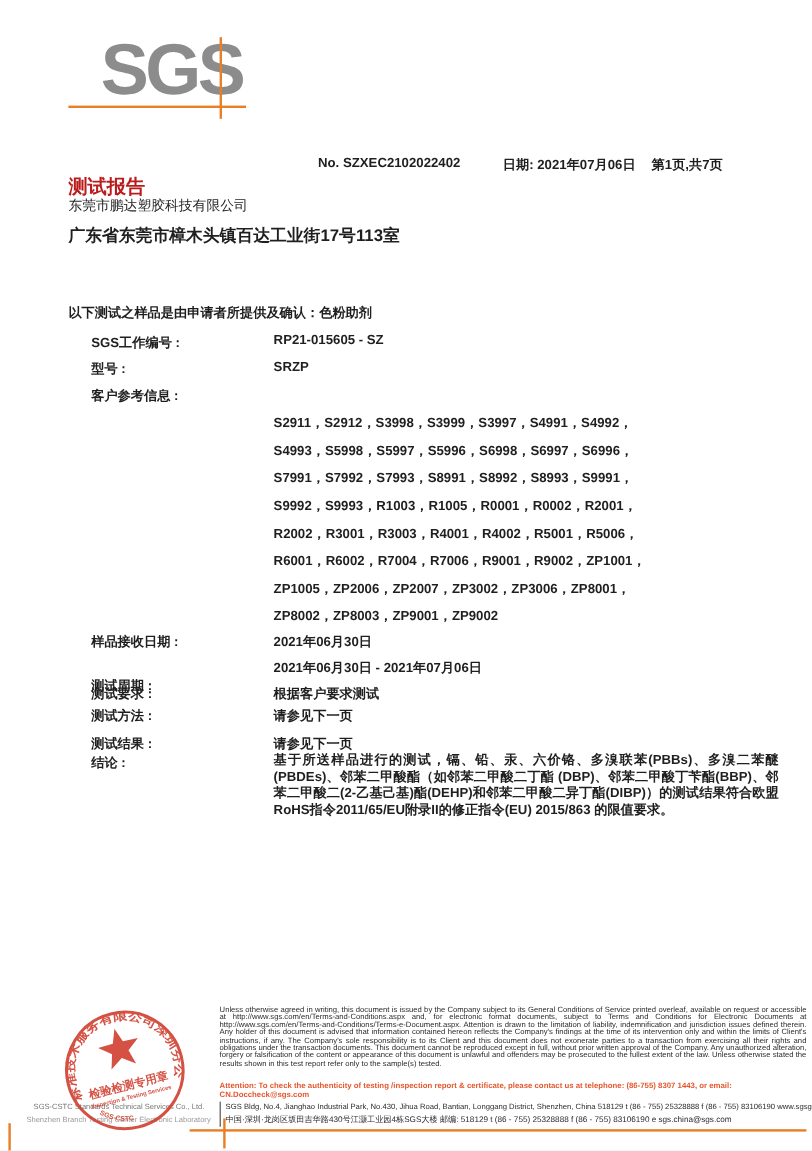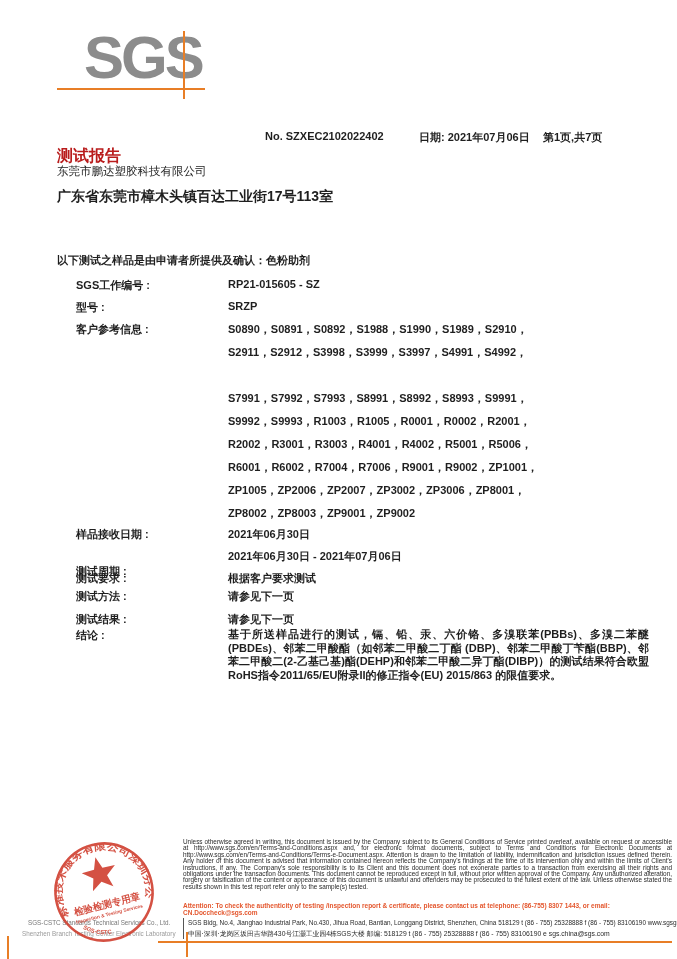--- a/index.html
+++ b/index.html
@@ -74,22 +74,22 @@
 
   <div class="abs statement">以下测试之样品是由申请者所提供及确认：色粉助剂</div>
 
   <span class="flabel" style="top:278px">SGS工作编号 :</span>
   <span class="fvalue" style="top:278px">RP21-015605 - SZ</span>
 
   <span class="flabel" style="top:300px">型号 :</span>
   <span class="fvalue" style="top:300px">SRZP</span>
 
   <span class="flabel" style="top:322px">客户参考信息 :</span>
-  <span class="ref-line" style="top:322px">S0890，S0891，S0892，S1988，S1990，S1989，S2910，</span>
   <span class="ref-line" style="top:345px">S2911，S2912，S3998，S3999，S3997，S4991，S4992，</span>
+  <span class="ref-line" style="top:368px">S4993，S5998，S5997，S5996，S6998，S6997，S6996，</span>
   <span class="ref-line" style="top:391px">S7991，S7992，S7993，S8991，S8992，S8993，S9991，</span>
   <span class="ref-line" style="top:414px">S9992，S9993，R1003，R1005，R0001，R0002，R2001，</span>
   <span class="ref-line" style="top:437px">R2002，R3001，R3003，R4001，R4002，R5001，R5006，</span>
   <span class="ref-line" style="top:460px">R6001，R6002，R7004，R7006，R9001，R9002，ZP1001，</span>
   <span class="ref-line" style="top:483px">ZP1005，ZP2006，ZP2007，ZP3002，ZP3006，ZP8001，</span>
   <span class="ref-line" style="top:506px">ZP8002，ZP8003，ZP9001，ZP9002</span>
 
   <span class="flabel" style="top:527px">样品接收日期 :</span>
   <span class="fvalue" style="top:527px">2021年06月30日</span>
 

